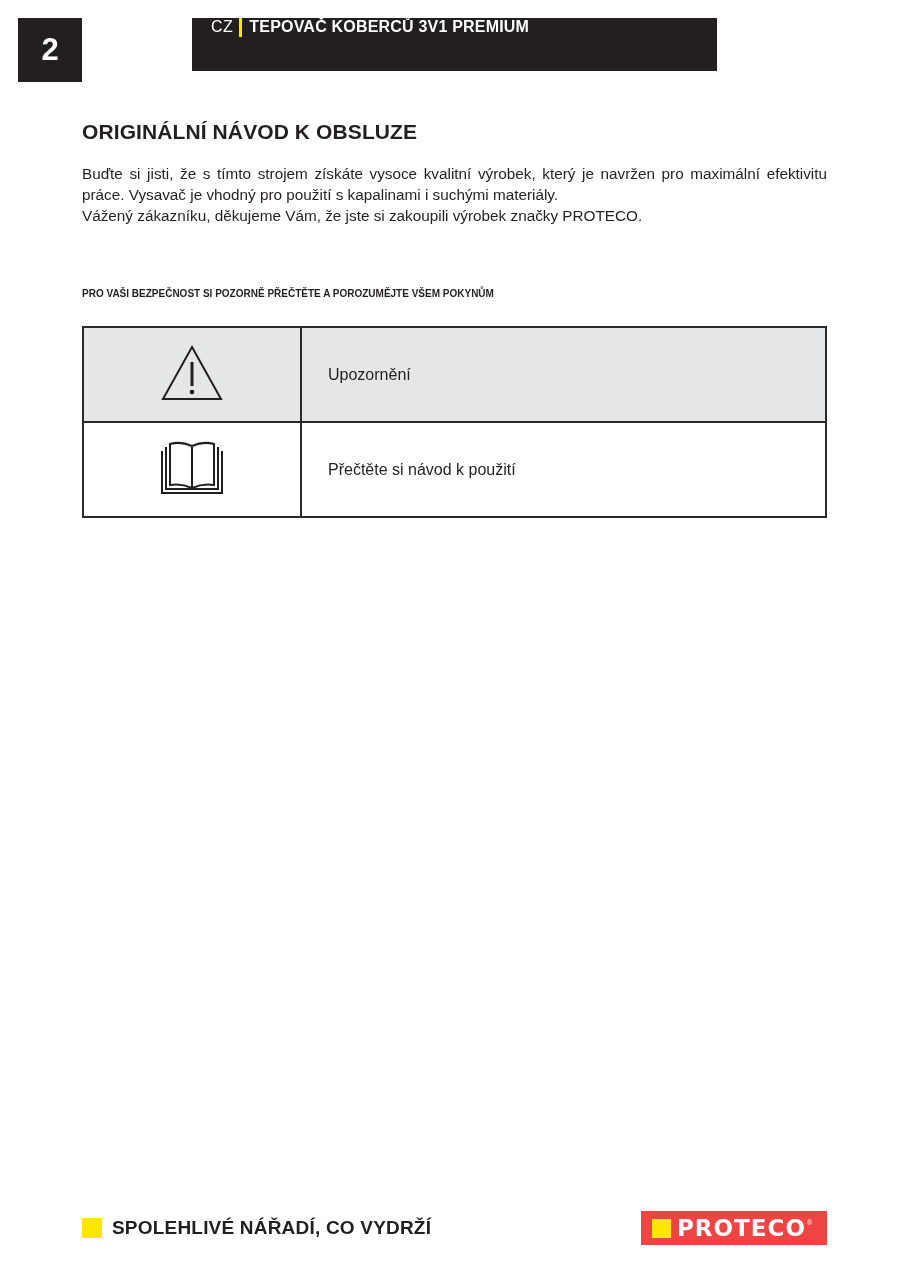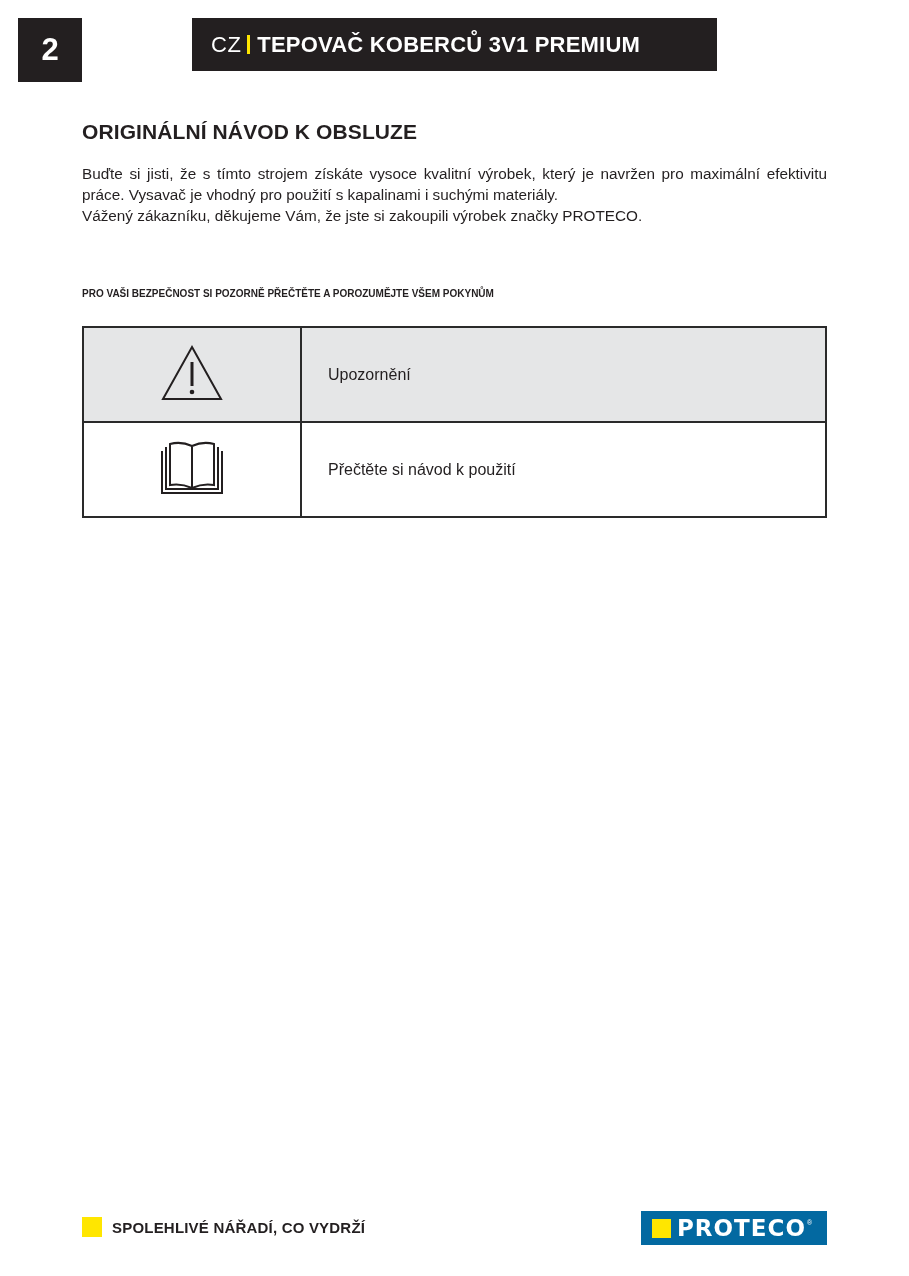--- a/index.html
+++ b/index.html
@@ -2,40 +2,40 @@
 <html><head>
 <meta charset="utf-8">
 <style>
   html, body { margin: 0; padding: 0; background: #ffffff; }
   body { width: 909px; height: 1276px; position: relative; overflow: hidden;
          font-family: "Liberation Sans", "DejaVu Sans", sans-serif; color: #231f20; }
   .page-num { position: absolute; left: 18px; top: 18px; width: 64px; height: 64px;
               background: #231f20; color: #fff; display: flex; align-items: center;
               justify-content: center; font-weight: bold; font-size: 31px; }
   .banner { position: absolute; left: 192px; top: 18px; width: 525px; height: 53px;
-            background: #231f20; color: #fff; display: flex; align-items: center;
-            padding-left: 19px; box-sizing: border-box; font-size: 22px; white-space: nowrap; }
+            background: #231f20; color: #fff; display: flex; 
+            padding-left: 19px; box-sizing: border-box; font-size: 16px; white-space: nowrap; }
   .banner .lang { font-weight: normal; letter-spacing: 0.5px; }
   .banner .sep { display: inline-block; width: 3px; height: 19px; background: #ffe600; margin: 0 7px 0 6px; }
   .banner .title { font-weight: bold; letter-spacing: 0.2px; }
   .h1 { position: absolute; left: 82px; top: 120px; font-size: 21px; font-weight: bold; letter-spacing: 0.1px; }
   .intro { position: absolute; left: 82px; top: 163px; width: 745px; font-size: 15.3px; line-height: 21px; text-align: justify; }
   .intro p { margin: 0; }
   .h2 { position: absolute; left: 82px; top: 288px; font-size: 10px; font-weight: bold; }
   table.sym { position: absolute; left: 82px; top: 326px; width: 745px; border-collapse: collapse; }
   table.sym td { border: 2.5px solid #2a2a2a; padding: 8px; }
   table.sym tr { height: 95px; }
   table.sym tr.last { height: 100px; }
   table.sym tr.shaded td { background: #e5e6e7; }
   td.icon-cell { width: 200px; text-align: center; vertical-align: middle; }
   td.text-cell { padding-left: 26px !important; padding-right: 20px !important; font-size: 16px; line-height: 23px; vertical-align: middle; }
   .footer-left { position: absolute; left: 82px; top: 1217px; display: flex; align-items: center; }
   .ysq { width: 20px; height: 20px; background: #ffe600; margin-right: 10px; }
-  .slogan { font-weight: bold; font-size: 15px; letter-spacing: 0.2px; }
-  .logo { position: absolute; left: 641px; top: 1211px; width: 186px; height: 34px; background: #0369a1;
+  .slogan { font-weight: bold; font-size: 19px; letter-spacing: 0.2px; }
+  .logo { position: absolute; left: 641px; top: 1211px; width: 186px; height: 34px; background: #ef4444;
           display: flex; align-items: center; padding-left: 11px; box-sizing: border-box; }
   .logo .lsq { width: 19px; height: 19px; background: #ffe600; margin-right: 6px; }
   .logo .ltxt { color: #fff; font-weight: bold; font-size: 23px; letter-spacing: 1px; font-family: "DejaVu Sans", sans-serif; }
   .logo .reg { color: #fff; font-size: 7px; align-self: flex-start; margin-top: 8px; margin-left: 1px; }
 </style>
 </head>
 <body>
 
 <div class="page-num">
   <span>2</span>

